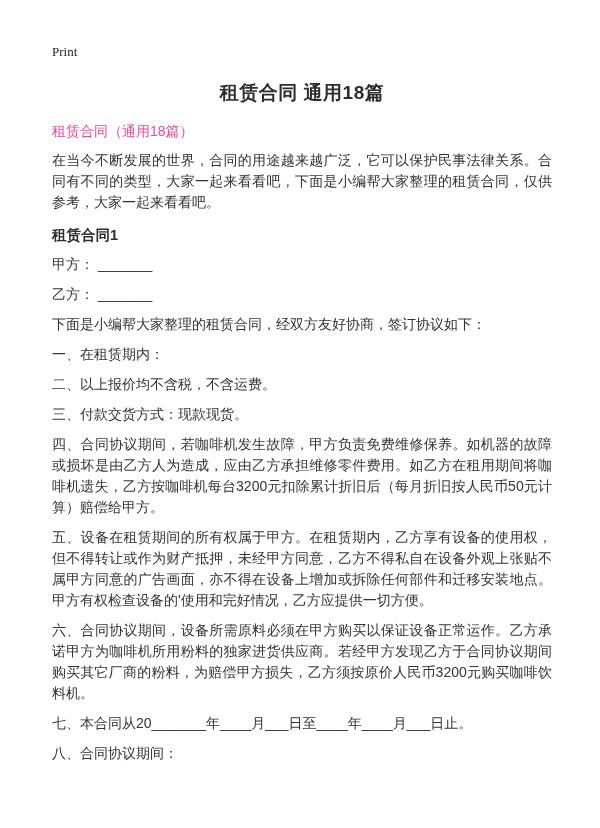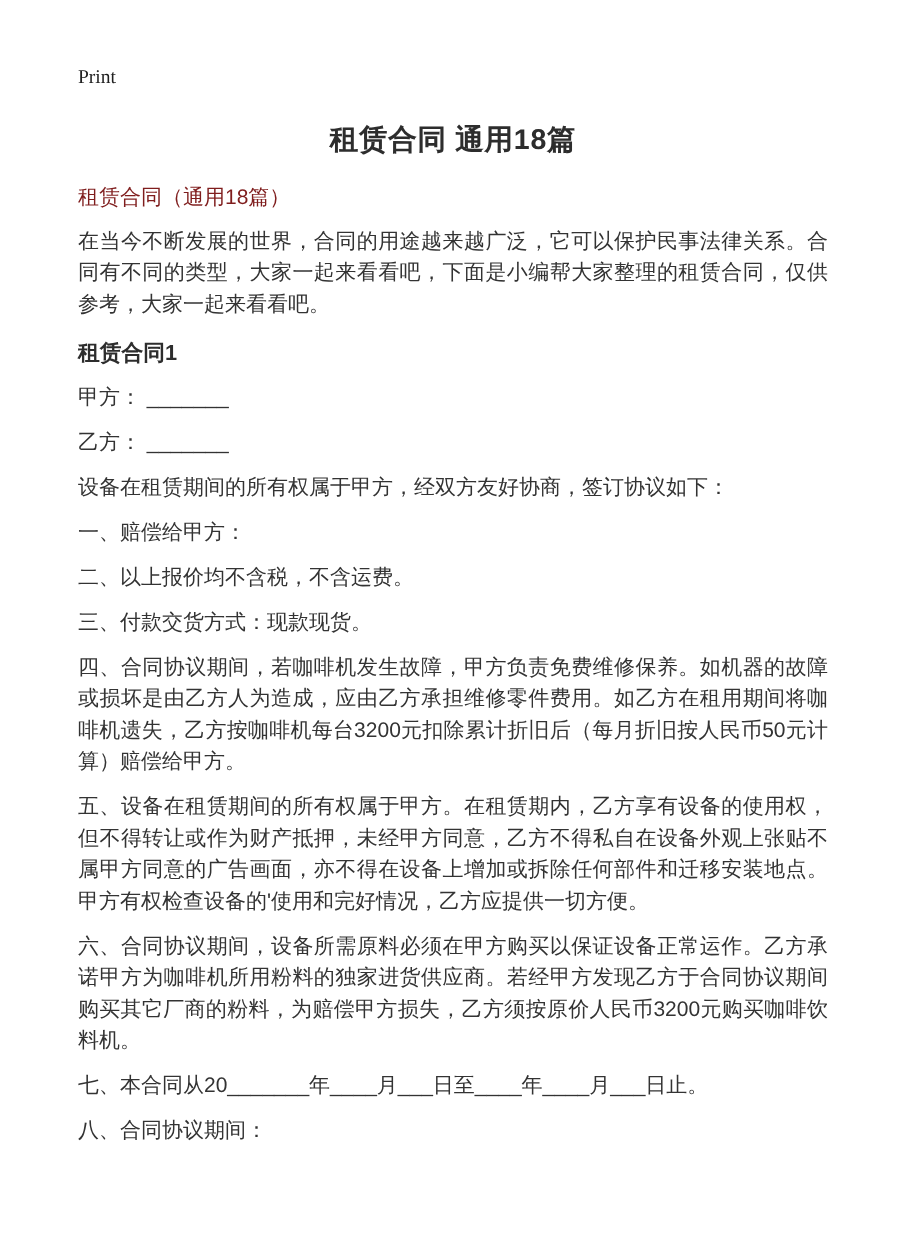--- a/index.html
+++ b/index.html
@@ -33,21 +33,21 @@
     font-size: 19px;
     font-weight: bold;
     text-align: center;
     color: #2d2d2d;
     margin: 20px 0 4px 0;
     letter-spacing: 0.5px;
   }
   .doc-subtitle {
     font-size: 14px;
     margin: 17px 0 0 0;
-    color: #7f1d1d;
+    color: #ec4899;
   }
   .intro {
     font-size: 14px;
     line-height: 21px;
     text-align: justify;
     margin: 9px 0;
     color: #333333;
   }
   .section-heading {
     font-size: 14.5px;
@@ -74,22 +74,22 @@
 
   <p class="doc-subtitle">租赁合同（通用18篇）</p>
 
   <p class="intro">在当今不断发展的世界，合同的用途越来越广泛，它可以保护民事法律关系。合同有不同的类型，大家一起来看看吧，下面是小编帮大家整理的租赁合同，仅供参考，大家一起来看看吧。</p>
 
   <h2 class="section-heading">租赁合同1</h2>
 
   <div class="para-list" id="para-container">
       <p class="para">甲方： _______</p>
       <p class="para">乙方： _______</p>
-      <p class="para">设备在租赁期间的所有权属于甲方，经双方友好协商，签订协议如下：</p>
-      <p class="para">一、赔偿给甲方：</p>
+      <p class="para">下面是小编帮大家整理的租赁合同，经双方友好协商，签订协议如下：</p>
+      <p class="para">一、在租赁期内：</p>
       <p class="para">二、以上报价均不含税，不含运费。</p>
       <p class="para">三、付款交货方式：现款现货。</p>
       <p class="para">四、合同协议期间，若咖啡机发生故障，甲方负责免费维修保养。如机器的故障或损坏是由乙方人为造成，应由乙方承担维修零件费用。如乙方在租用期间将咖啡机遗失，乙方按咖啡机每台3200元扣除累计折旧后（每月折旧按人民币50元计算）赔偿给甲方。</p>
       <p class="para">五、设备在租赁期间的所有权属于甲方。在租赁期内，乙方享有设备的使用权，但不得转让或作为财产抵押，未经甲方同意，乙方不得私自在设备外观上张贴不属甲方同意的广告画面，亦不得在设备上增加或拆除任何部件和迁移安装地点。甲方有权检查设备的'使用和完好情况，乙方应提供一切方便。</p>
       <p class="para">六、合同协议期间，设备所需原料必须在甲方购买以保证设备正常运作。乙方承诺甲方为咖啡机所用粉料的独家进货供应商。若经甲方发现乙方于合同协议期间购买其它厂商的粉料，为赔偿甲方损失，乙方须按原价人民币3200元购买咖啡饮料机。</p>
       <p class="para">七、本合同从20_______年____月___日至____年____月___日止。</p>
       <p class="para">八、合同协议期间：</p>
     </div>
 </div>
 

